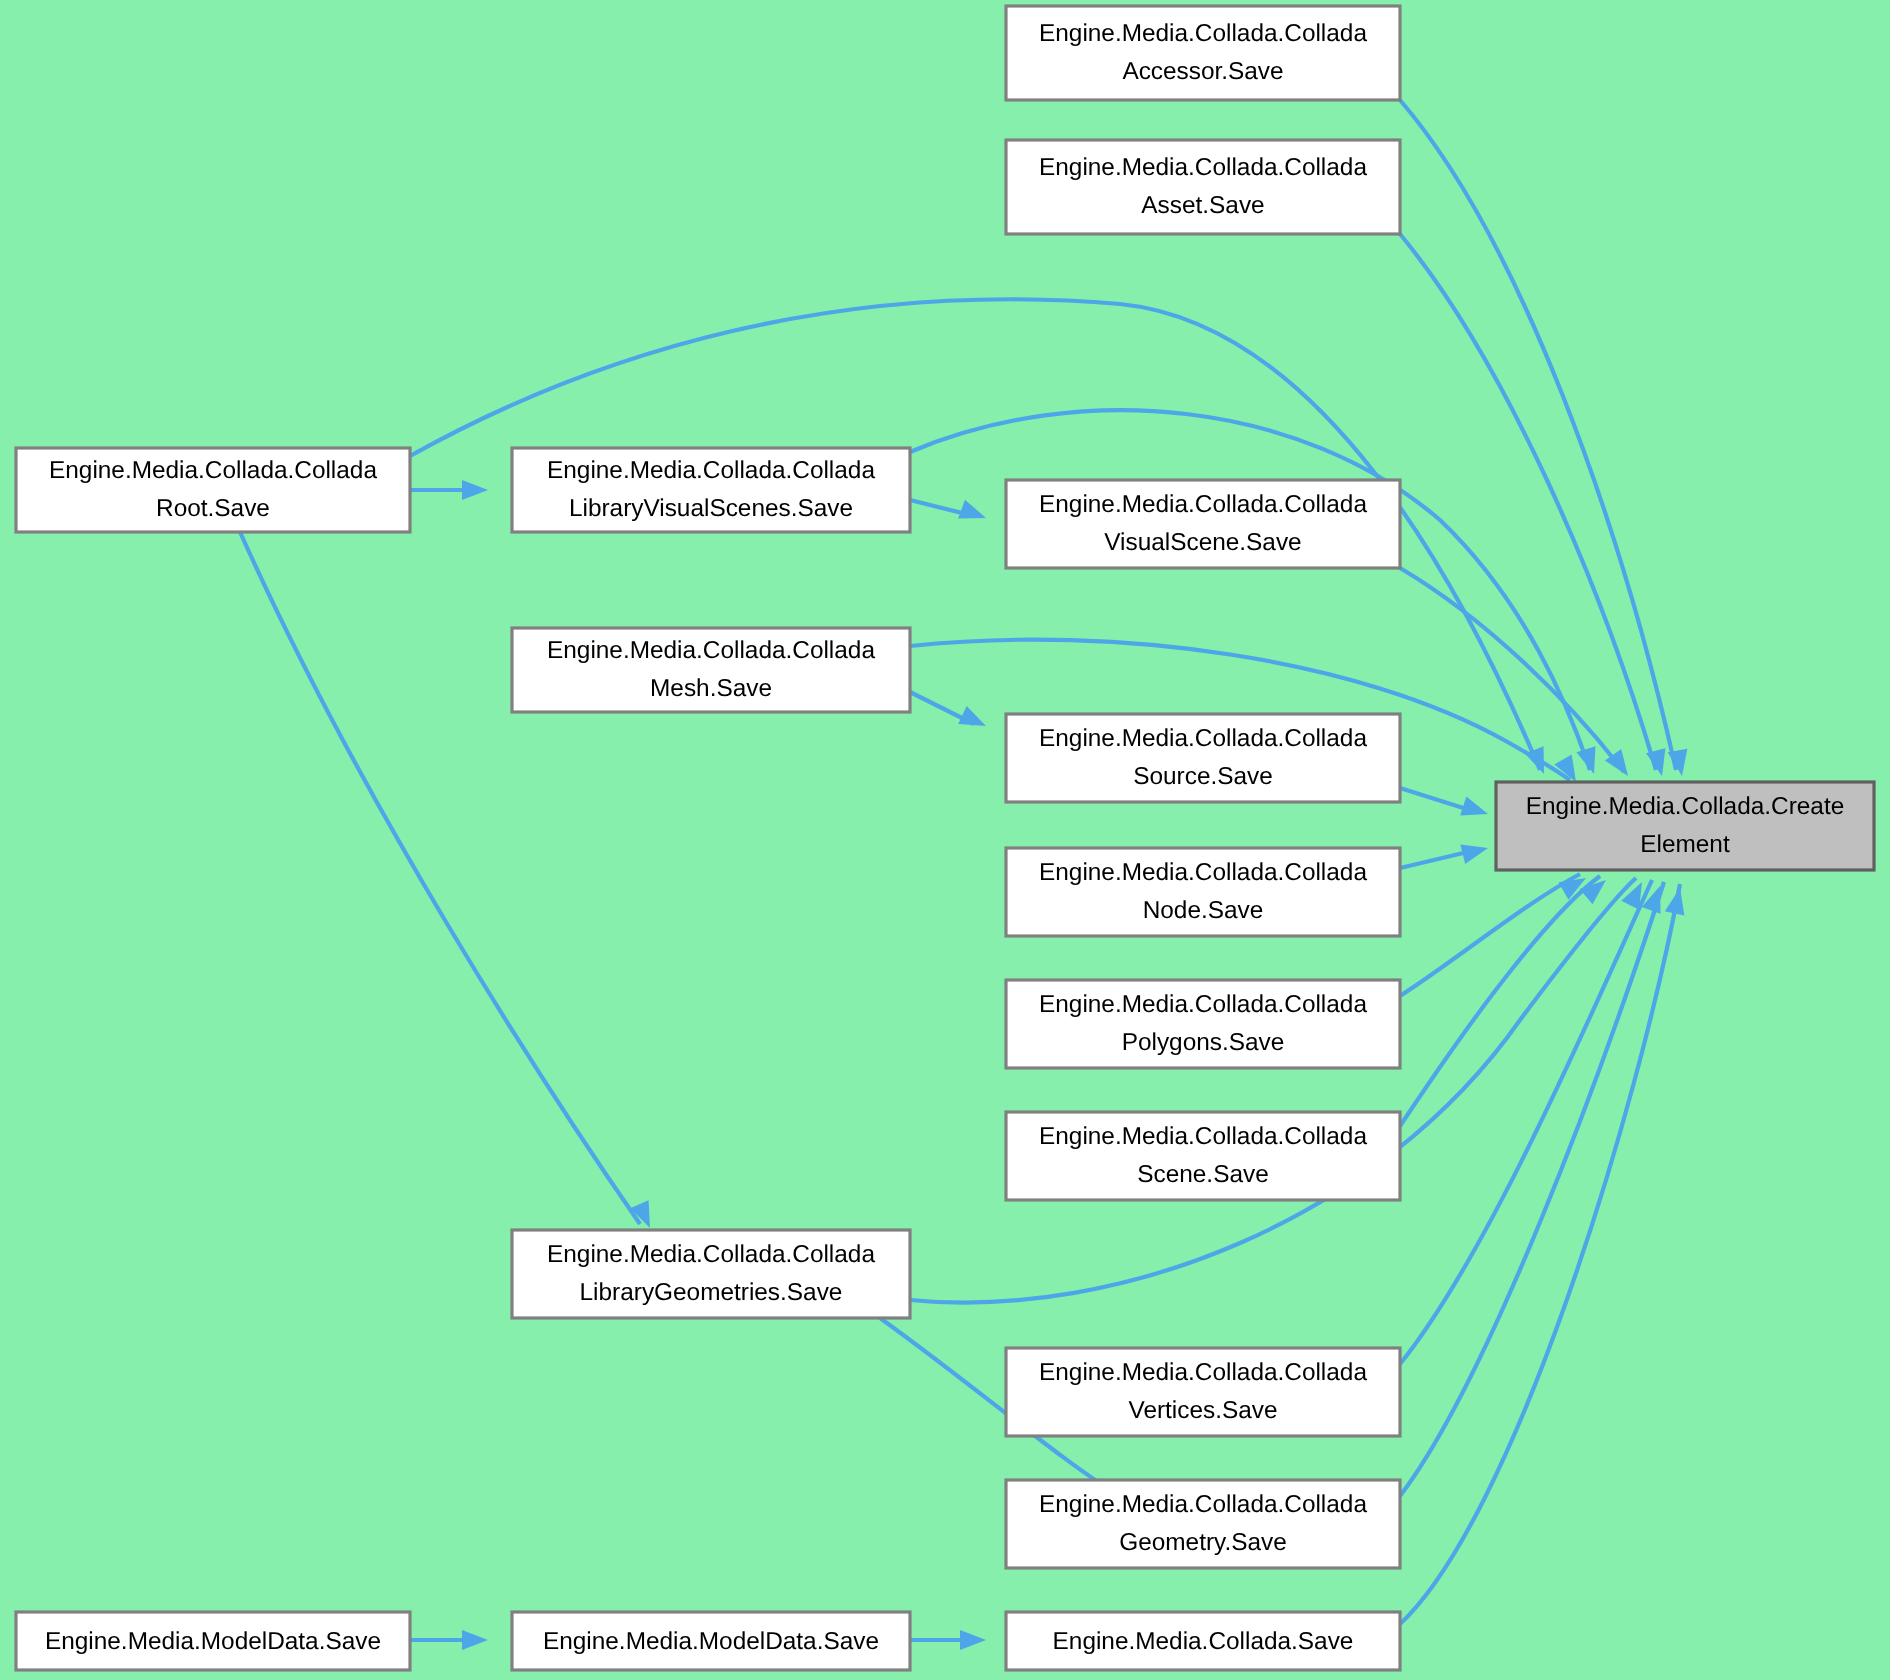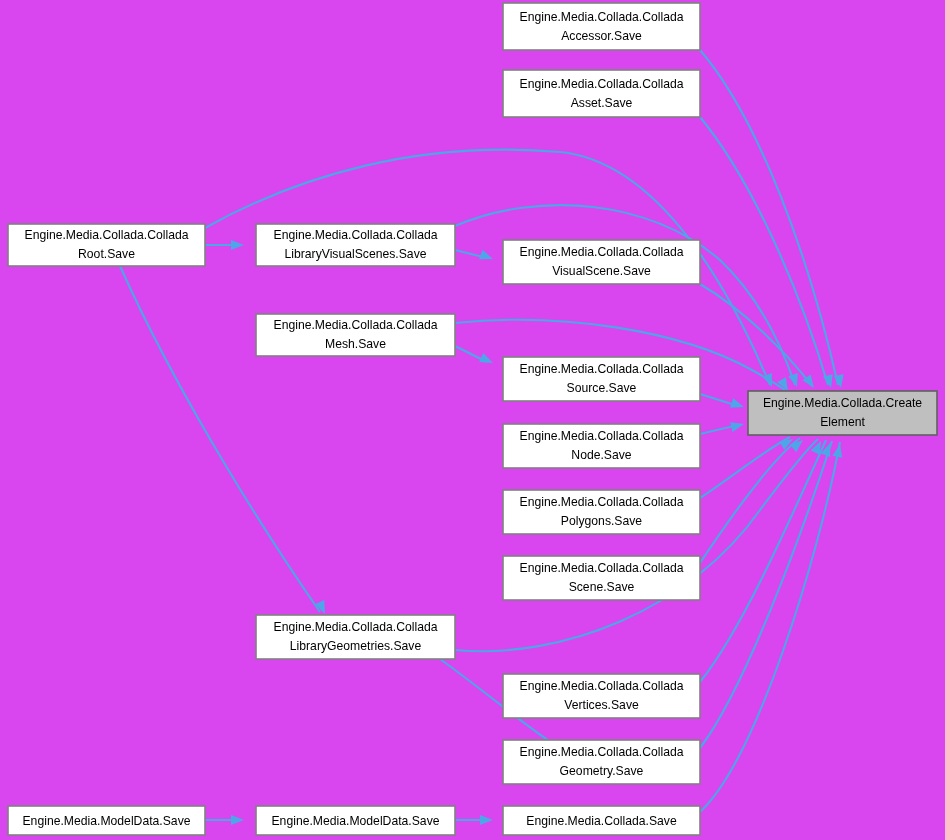--- a/index.html
+++ b/index.html
@@ -4,21 +4,21 @@
 <style>
   html, body {
     margin: 0;
     padding: 0;
     background: #000000;
   }
   #canvas-wrap {
     position: relative;
     width: 945px;
     height: 840px;
-    background: #d946ef;
+    background: #86efac;
     overflow: hidden;
     font-family: "Liberation Sans", sans-serif;
   }
   svg#graph {
     position: absolute;
     top: 0;
     left: 0;
     width: 945px;
     height: 840px;
     display: block;

